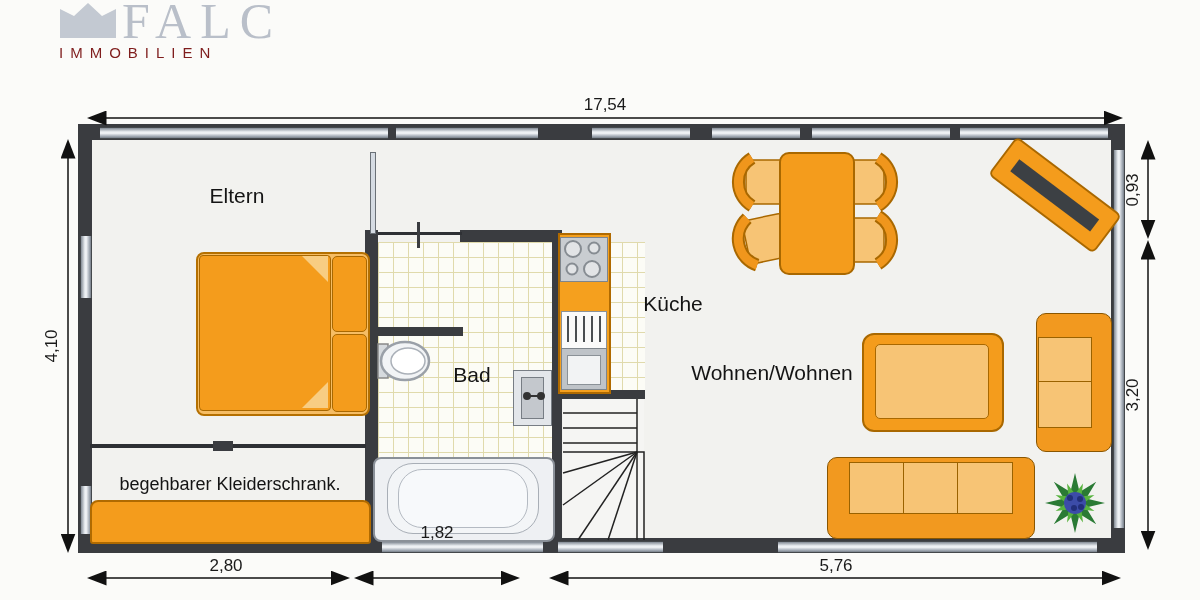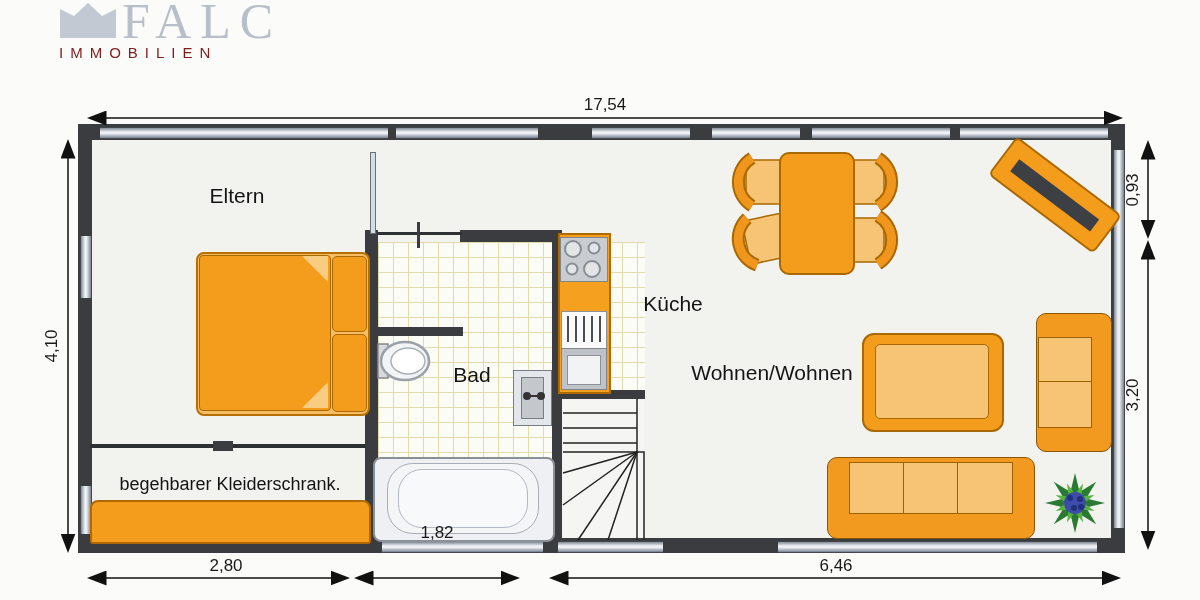--- a/index.html
+++ b/index.html
@@ -221,15 +221,15 @@
   <div class="lbl" style="left:673px;top:304px;">Küche</div>
   <div class="lbl" style="left:772px;top:373px;">Wohnen/Wohnen</div>
   <div class="lbl" style="left:230px;top:484px;font-size:18px;">begehbarer Kleiderschrank.</div>
 
   <div class="dim" style="left:605px;top:105px;">17,54</div>
   <div class="dim rot" style="left:52px;top:346px;">4,10</div>
   <div class="dim rot" style="left:1133px;top:190px;">0,93</div>
   <div class="dim rot" style="left:1133px;top:395px;">3,20</div>
   <div class="dim" style="left:218px;top:566px;margin-left:8px;">2,80</div>
   <div class="dim" style="left:437px;top:533px;">1,82</div>
-  <div class="dim" style="left:836px;top:566px;">6,46</div>
+  <div class="dim" style="left:836px;top:566px;">5,76</div>
 
 </div>
 
 </body></html>

